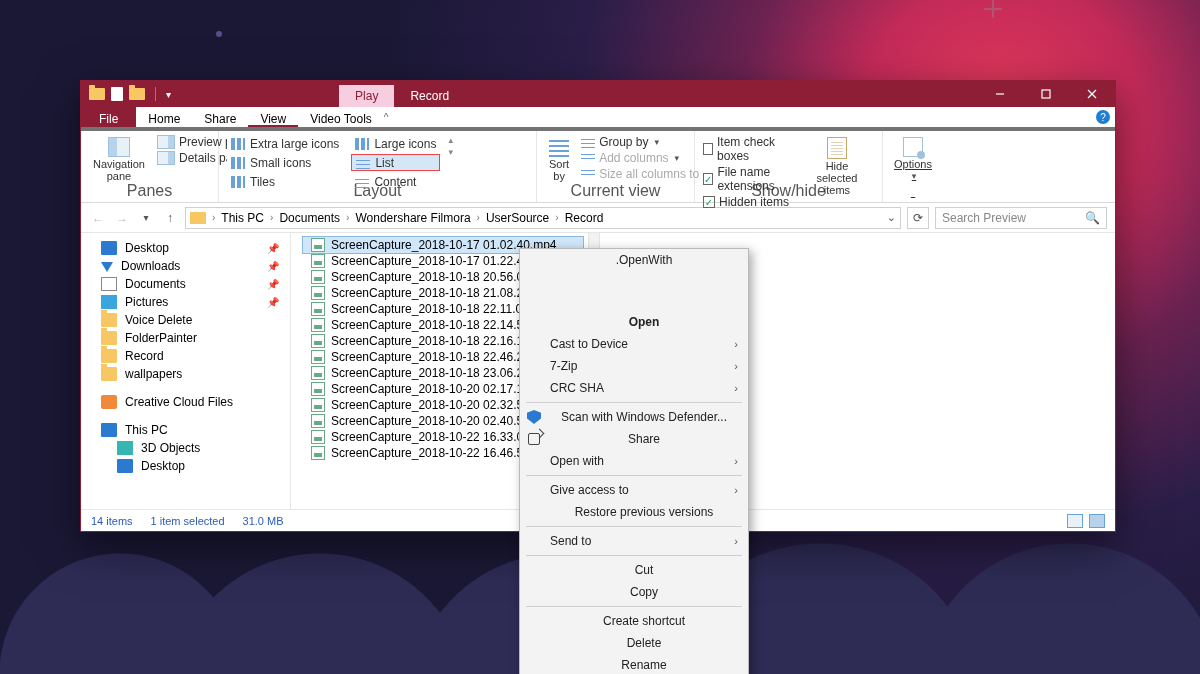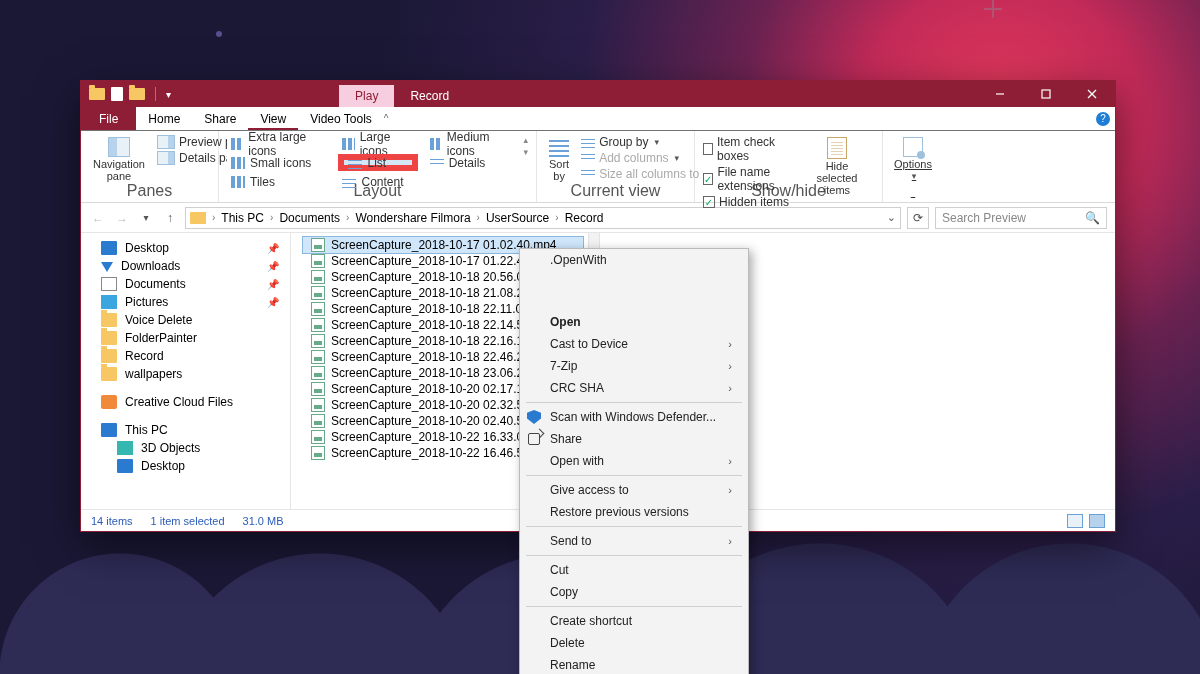--- a/index.html
+++ b/index.html
@@ -30,40 +30,40 @@
   .qat-folder:before{content:"";position:absolute;top:-3px;left:0;width:6px;height:3px;background:#f6c763;border-radius:1px 1px 0 0;}
   .qat-doc { width:12px; height:14px; background:#fff; border-radius:1px; }
   .qat-sep { width:1px; height:14px; background:rgba(255,255,255,.35); margin:0 4px;}
   .tabs-container { margin-left: 160px; display:flex; align-items:flex-end; height:26px; gap:0; }
   .tab { padding: 4px 16px; font-size: 12px; color:#fff; }
   .tab.active { background:#f7cee0; color:#8d1e35; }
   .winbtns { margin-left:auto; display:flex; }
   .winbtn { width:46px; height:26px; display:flex; align-items:center; justify-content:center; font-size:12px; }
   .winbtn svg{stroke:#fff;fill:none;stroke-width:1.2;}
 
-  .menubar { height:24px; background:#fff; border-bottom:1px solid #737373; display:flex; align-items:stretch; font-size:12px; }
+  .menubar { height:24px; background:#fff; border-bottom:4px solid #737373; display:flex; align-items:stretch; font-size:12px; }
   .menuitem { padding:4px 12px; line-height:16px; }
   .menuitem.file { background:#8d1e35; color:#fff; padding:4px 18px;}
   .menuitem.active { border-bottom:2px solid #8d1e35; }
   .menubar .help { margin-left:auto; width:24px; display:flex;align-items:center;justify-content:center;}
   .help-circle{width:14px;height:14px;border-radius:50%;background:#1e7dd4;color:#fff;font-size:10px;display:flex;align-items:center;justify-content:center;}
   .caretup{margin-right:6px;align-self:center;color:#666;font-size:10px;}
 
   .ribbon { height:72px; background:#fff; border-bottom:1px solid #d9d9d9; display:flex; font-size:11px; color:#333; }
   .ribgroup { border-right:1px solid #e6e6e6; padding:2px 8px 0 8px; display:flex; flex-direction:column; }
   .ribgroup .body { flex:1; display:flex; align-items:flex-start; gap:8px; padding-top:2px;}
   .ribgroup .label { text-align:center; font-size:16px; color:#555; padding-bottom:2px;}
   .bigbtn { display:flex; flex-direction:column; align-items:center; gap:1px; padding:2px 4px;}
   .bigbtn .cap{font-size:11px;line-height:12px;text-align:center;}
   .smallrow{display:flex;align-items:center;gap:4px;white-space:nowrap;}
   .toggle{display:flex;align-items:center;gap:4px;}
   .chk{width:12px;height:12px;border:1px solid #666;display:inline-flex;align-items:center;justify-content:center;font-size:10px;color:#0a5;}
   .layout-col{display:flex;flex-direction:column;gap:2px;}
   .layout-cell{display:flex;align-items:center;gap:5px;padding:0 4px;height:17px;}
-  .layout-cell.sel{background:#d5e7f7;border:6px solid #ef4444;}
+  .layout-cell.sel{background:#d5e7f7;border:1px solid #ef4444;}
   .ic{width:14px;height:12px;display:inline-block;position:relative;}
   .ic-xl{background:repeating-linear-gradient(90deg,#6aa2d8 0 4px,transparent 4px 6px);}
   .ic-list{background:repeating-linear-gradient(0deg,#6aa2d8 0 1px,transparent 1px 4px);}
   .ic-details:before,.ic-details:after{content:"";position:absolute;left:0;right:0;height:1px;background:#6aa2d8;}
   .ic-details:before{top:2px;} .ic-details:after{top:6px;}
   .navpane-ic{width:22px;height:20px;background:linear-gradient(90deg,#b7d3ec 0 8px,#e8f0f8 8px);border:1px solid #9fc1de;}
   .prevpane-ic{width:18px;height:14px;border:1px solid #9fc1de;background:linear-gradient(90deg,#e8f0f8 0 10px,#b7d3ec 10px);}
   .sort-ic{width:20px;height:20px;background:repeating-linear-gradient(0deg,#6aa2d8 0 2px, transparent 2px 5px);}
   .hide-ic{width:20px;height:22px;border:1px solid #c9a76a;background:#fff;position:relative;}
   .hide-ic:after{content:"";position:absolute;inset:3px;background:repeating-linear-gradient(0deg,#c9a76a 0 1px, transparent 1px 3px);opacity:.5;}
@@ -101,21 +101,21 @@
   .sidebar .spacer{height:10px;}
 
   .filearea{ flex:1; position:relative; padding:4px 0;}
   .file-row{display:flex;align-items:center;gap:6px;padding:1px 8px;}
   .file-row.sel{background:#cfe6fb;outline:1px solid #8ab7de;}
   .file-ic{width:14px;height:14px;background:#fff;border:1px solid #6a8;position:relative;}
   .file-ic:after{content:"";position:absolute;left:2px;right:2px;bottom:2px;height:4px;background:#6a8;}
   .vscroll{position:absolute;left:297px;top:0;bottom:0;width:12px;background:#f2f2f2;border-left:1px solid #e3e3e3;border-right:1px solid #e3e3e3;}
 
   .ctxmenu { position:absolute; left:519px; top:248px; width:230px; background:#f3f3f3; border:1px solid #bababa; box-shadow:3px 3px 10px rgba(0,0,0,.35); font-size:12px; z-index:10;}
-  .ctxmenu .mi{display:flex;align-items:center;height:22px;padding:0 16px 0 30px;position:relative;color:#222;}
+  .ctxmenu .mi{display:flex;align-items:center;height:22px;padding:0 10px 0 30px;position:relative;color:#222;justify-content:center;}
   .ctxmenu .mi.bold{font-weight:600;margin-top:40px;}
   .ctxmenu .mi.hl{background:#dcdcdc;}
   .ctxmenu .mi .arrow{margin-left:auto;color:#555;font-size:11px;}
   .ctxmenu .sep{height:1px;background:#cfcfcf;margin:3px 6px;}
   .ctxmenu .mi .glyph{position:absolute;left:6px;top:3px;width:16px;height:16px;display:flex;align-items:center;justify-content:center;}
   .shield{width:14px;height:14px;background:#2a7bd0;clip-path:polygon(50% 0,100% 20%,100% 60%,50% 100%,0 60%,0 20%);}   
   .share-ic{width:12px;height:12px;border:1px solid #444;border-radius:2px;position:relative;}
   .share-ic:after{content:"";position:absolute;right:-4px;top:-4px;width:6px;height:6px;border-top:1px solid #444;border-right:1px solid #444;transform:rotate(45deg);}
 
   .statusbar{height:22px;border-top:1px solid #e6e6e6;display:flex;align-items:center;font-size:11px;color:#2a5bb8;padding:0 10px;background:#fff;}
@@ -220,31 +220,20 @@
               <span>Large icons</span>
             </div>
           <div class="layout-cell sel">
               <span class="ic ic-list"></span>
               <span>List</span>
             </div>
           <div class="layout-cell">
               <span class="ic ic-list"></span>
               <span>Content</span>
             </div>
-        </div>
-        <div class="layout-col">
-          <div class="layout-cell">
-              <span class="ic ic-xl"></span>
-              <span>Medium icons</span>
-            </div>
-          <div class="layout-cell">
-              <span class="ic ic-details"></span>
-              <span>Details</span>
-            </div>
-          <div class="layout-cell"></div>
         </div>
         <div class="layout-col" style="justify-content:space-between;color:#888;font-size:9px;">
           <span>▴</span>
           <span>▾</span>
         </div>
       </div>
       <div class="label">Layout</div>
     </div>
 
     <div class="ribgroup" style="width:158px;">

